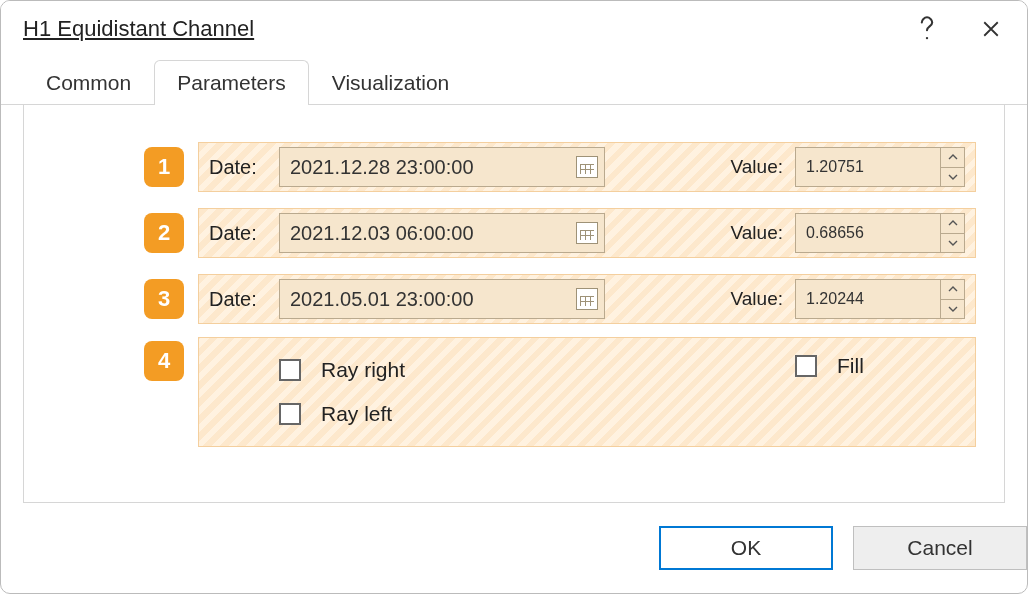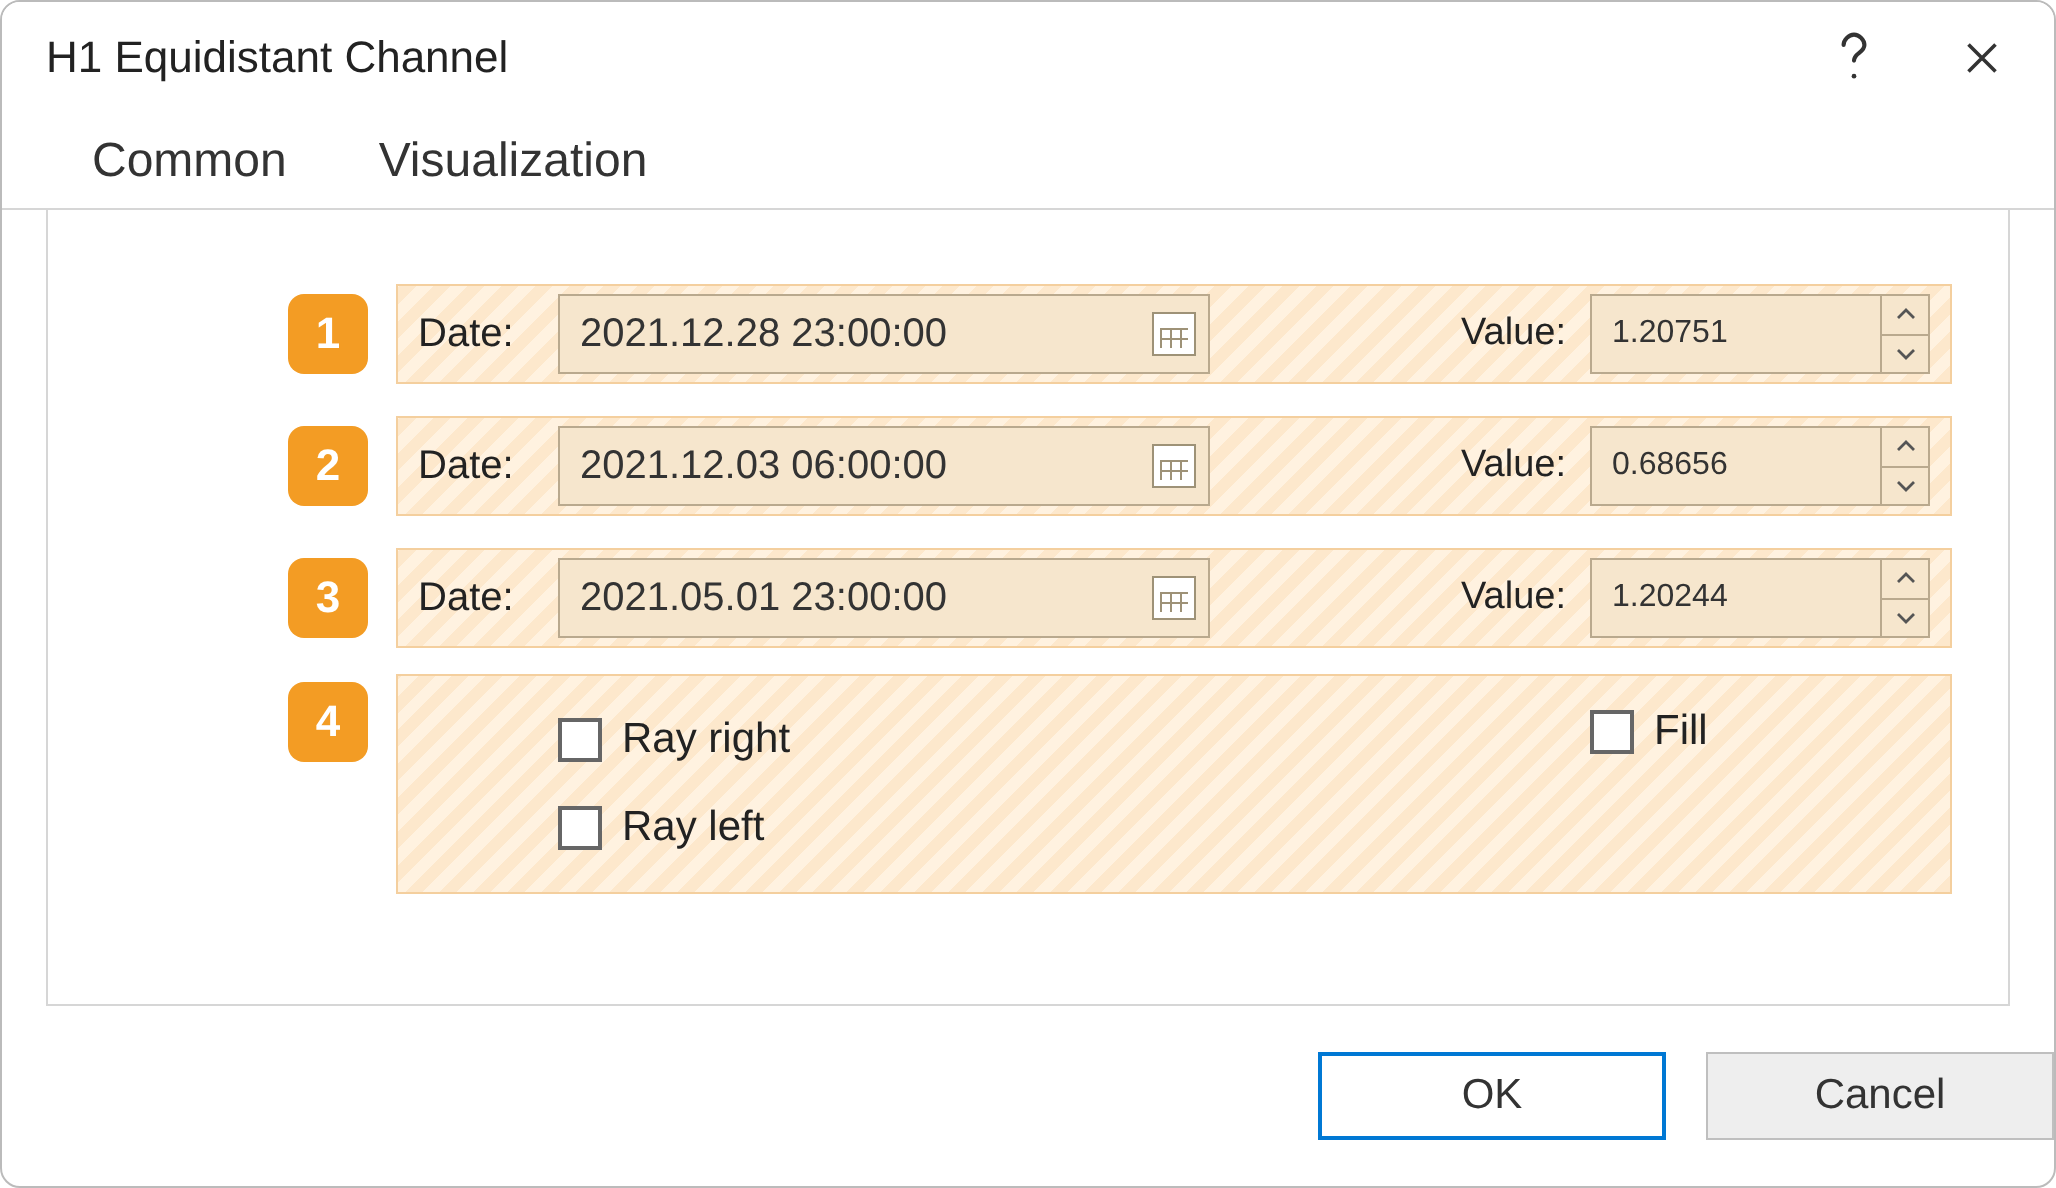--- a/index.html
+++ b/index.html
@@ -24,40 +24,41 @@
     display: flex;
     align-items: center;
     padding: 0 4px 0 22px;
     background: #fff;
   }
   .titlebar .title {
     flex: 1;
     font-size: 22px;
     font-weight: 400;
     color: #222;
+    text-decoration: underline;
   }
   .titlebar .winbtn {
     width: 64px; height: 56px;
     display: flex; align-items: center; justify-content: center;
     color: #333;
     font-size: 22px;
   }
   .titlebar .winbtn svg { stroke: #333; }
 
   .tabstrip {
     height: 48px;
     display: flex;
     align-items: flex-end;
     padding-left: 22px;
     border-bottom: 1px solid #d6d6d6;
     position: relative;
   }
   .tab {
     padding: 10px 22px 10px 22px;
-    font-size: 24px;
+    font-size: 21px;
     color: #333;
     border: 1px solid transparent;
     border-bottom: none;
     position: relative;
     top: 1px;
     border-radius: 6px 6px 0 0;
   }
   .tab.active {
     background: #fff;
     border-color: #d6d6d6;
@@ -178,21 +179,21 @@
     border-left: 1px solid #b9a98e;
   }
   .spinbox .spinbtns div {
     flex: 1;
     display: flex; align-items: center; justify-content: center;
   }
   .spinbox .spinbtns div + div { border-top: 1px solid #b9a98e; }
   .spinbox .spinbtns svg { width: 10px; height: 6px; }
 
   .chkrow {
-    display: flex; align-items: center; gap: 10px;
+    display: flex; align-items: center; gap: 20px;
     font-size: 21px; color: #222;
   }
   .chk {
     width: 22px; height: 22px;
     border: 2px solid #666;
     background: #fff;
   }
 
   .footer {
     position: absolute;
@@ -230,20 +231,21 @@
     </div>
     <div class="winbtn">
       <svg width="18" height="18" viewBox="0 0 16 16" fill="none" stroke="#333" stroke-width="1.6">
         <path d="M2 2 L14 14 M14 2 L2 14"></path>
       </svg>
     </div>
   </div>
 
   <div class="tabstrip">
     <div class="tab">Common</div>
+    <div class="tab active">Parameters</div>
     <div class="tab">Visualization</div>
   </div>
 
   <div class="panel">
 
     <div class="row">
       <div style="width:132px;display:flex;justify-content:flex-end;">
         <div class="numbadge">1</div>
       </div>
       <div class="rowstripe">

